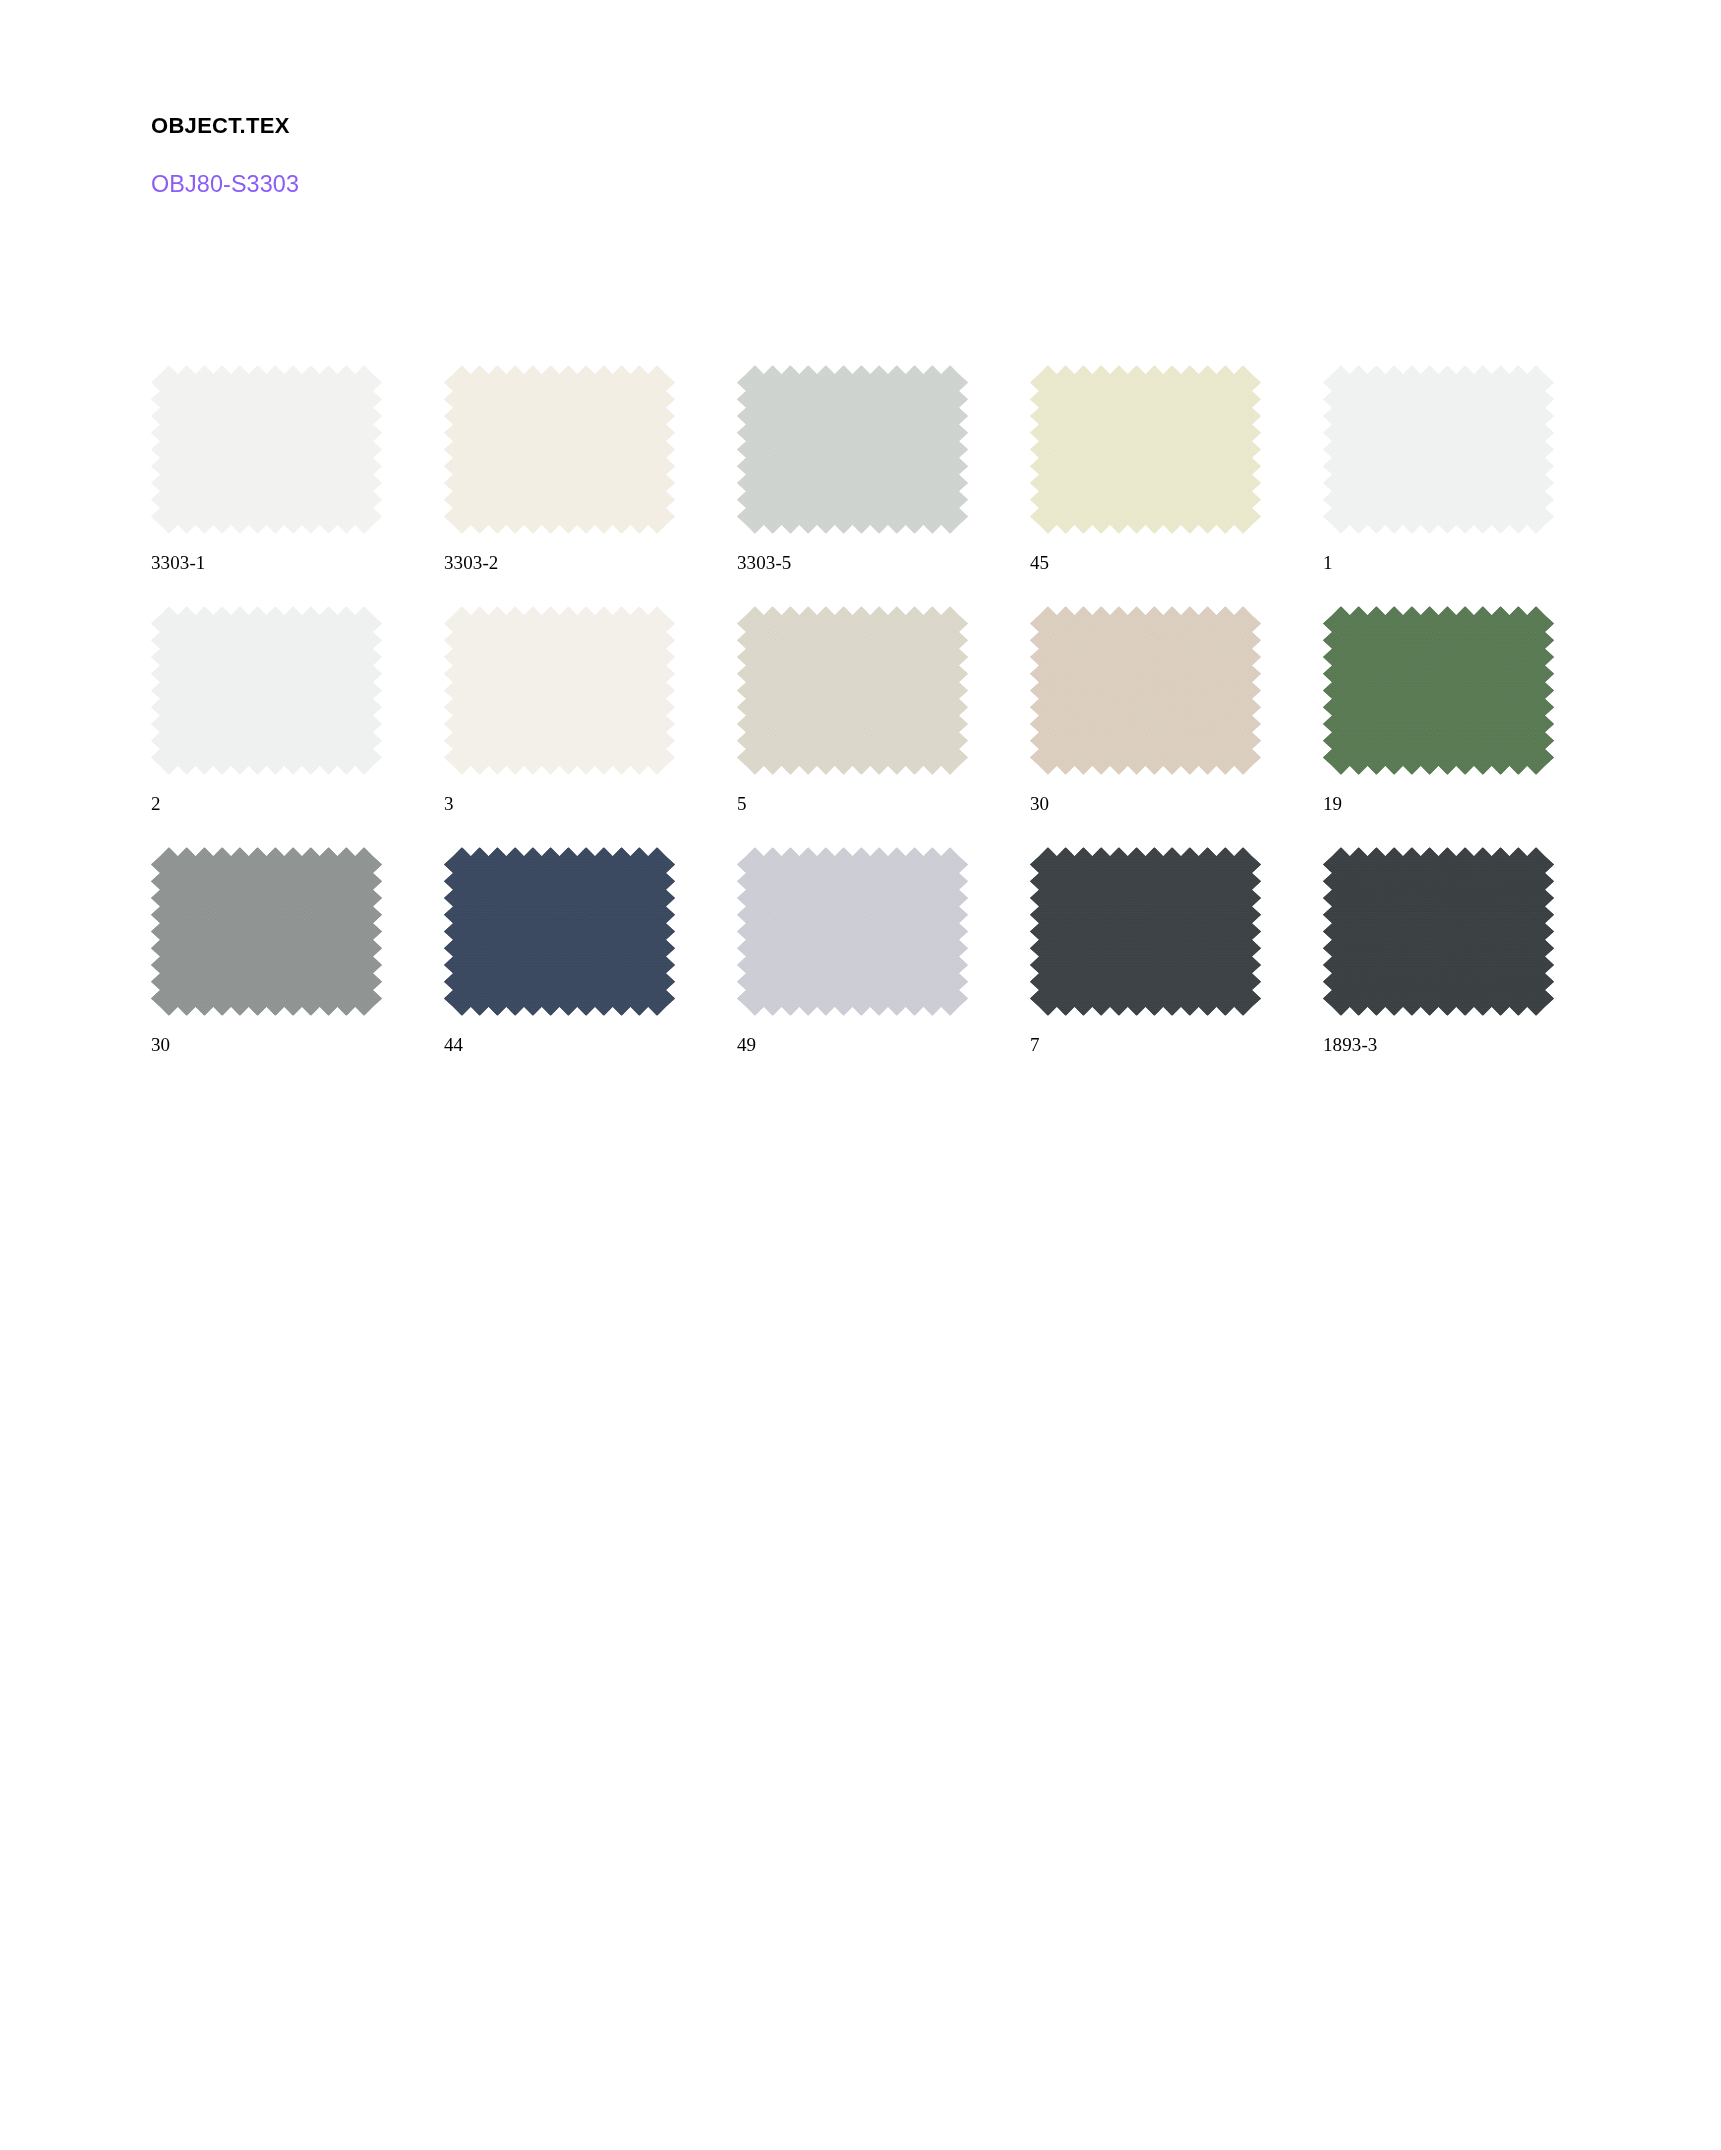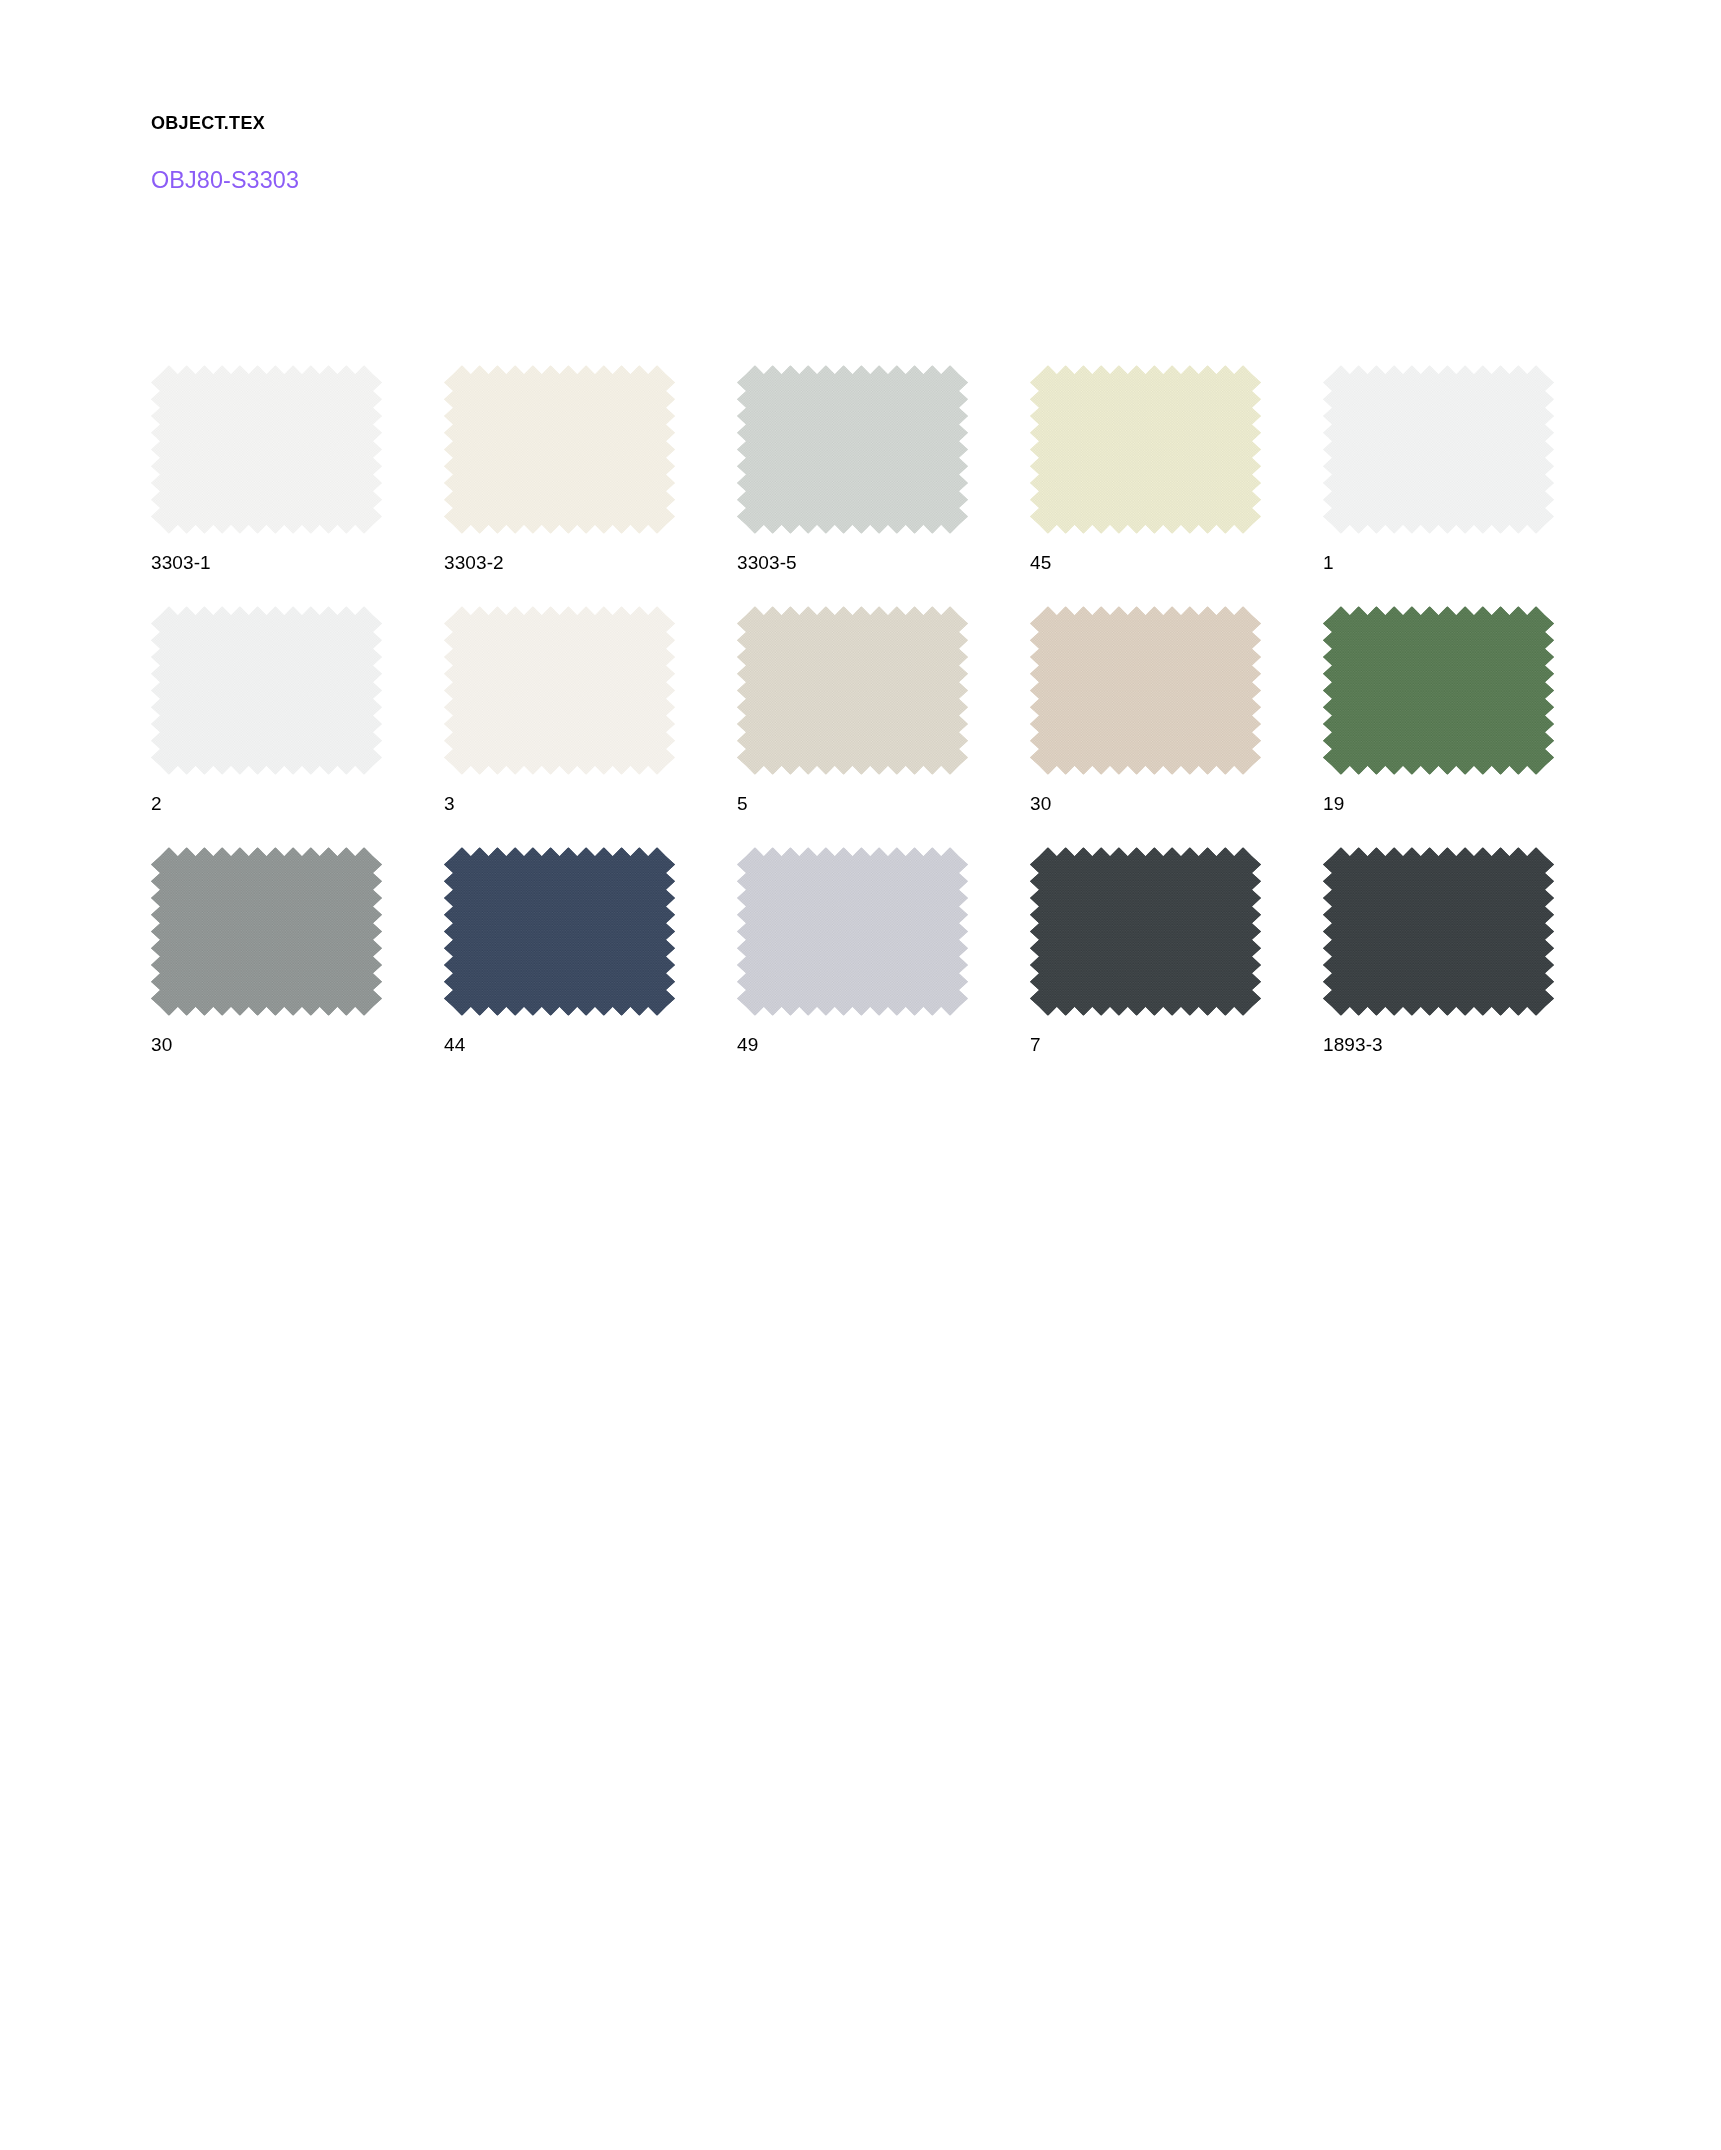--- a/index.html
+++ b/index.html
@@ -27,21 +27,21 @@
 
   
   .header {
     position: absolute;
     left: 151px;
     top: 114px;
     width: 1365px;
   }
 
   .brand-title {
-    font-size: 18px;
+    font-size: 22px;
     font-weight: 700;
     letter-spacing: 0.3px;
     color: #000000;
     line-height: 1.1;
     margin: 0;
   }
 
   .collection-code {
     font-size: 23.4px;
     font-weight: 400;
@@ -62,20 +62,21 @@
     grid-template-columns: repeat(5, 293px);
     grid-auto-rows: 241px;
     column-gap: 0px;
     row-gap: 0px;
   }
 
   .swatch-cell {
     position: relative;
     width: 293px;
     height: 241px;
+    font-family: Liberation Serif, serif;
   }
 
   .swatch-figure {
     position: relative;
     width: 231px;
     height: 169px;
   }
 
   
   .swatch-chip {

